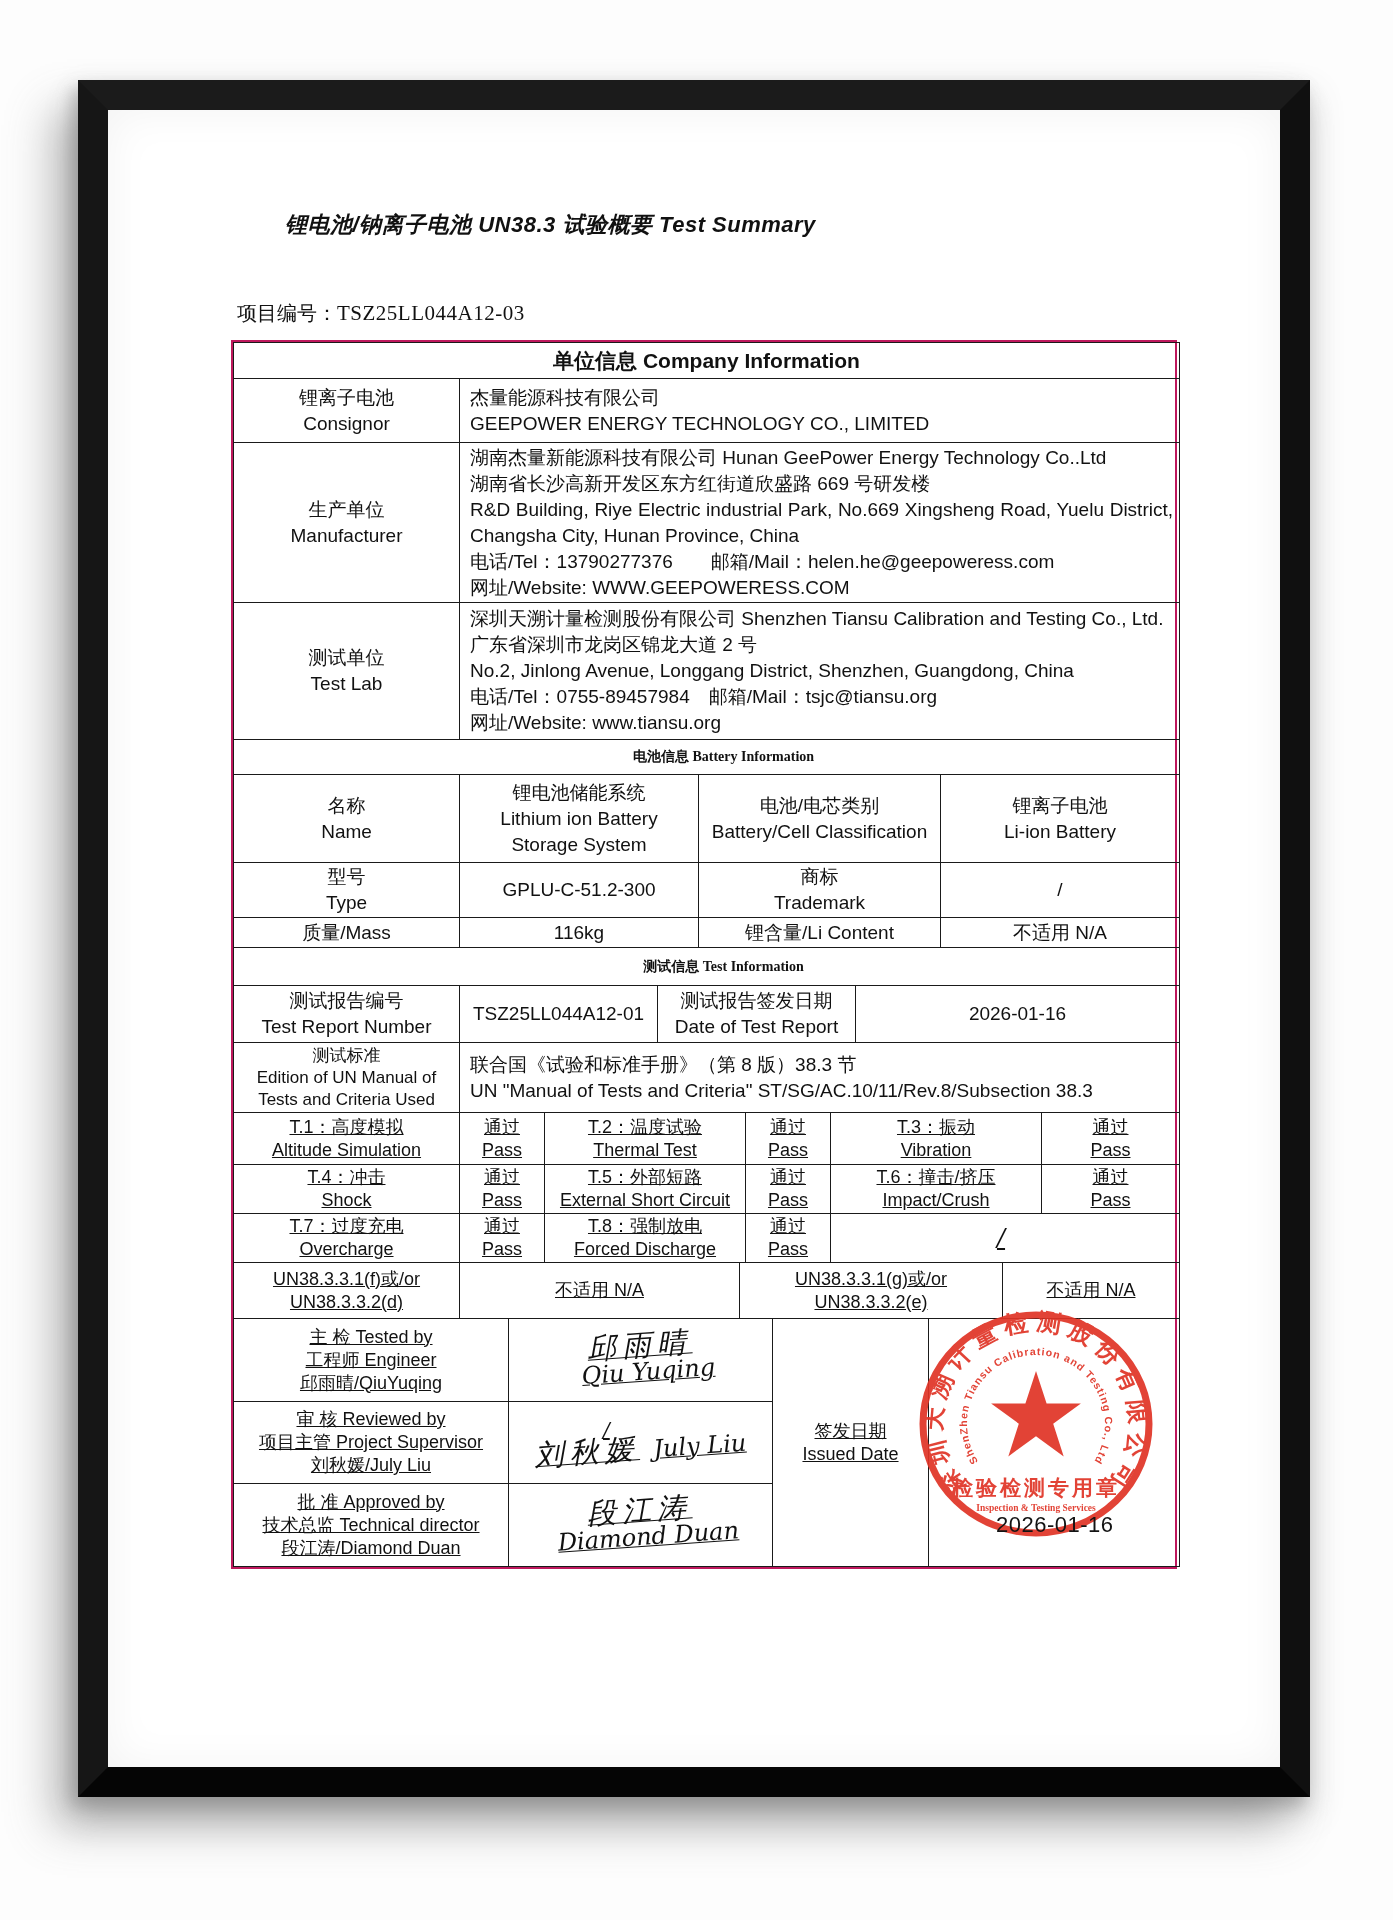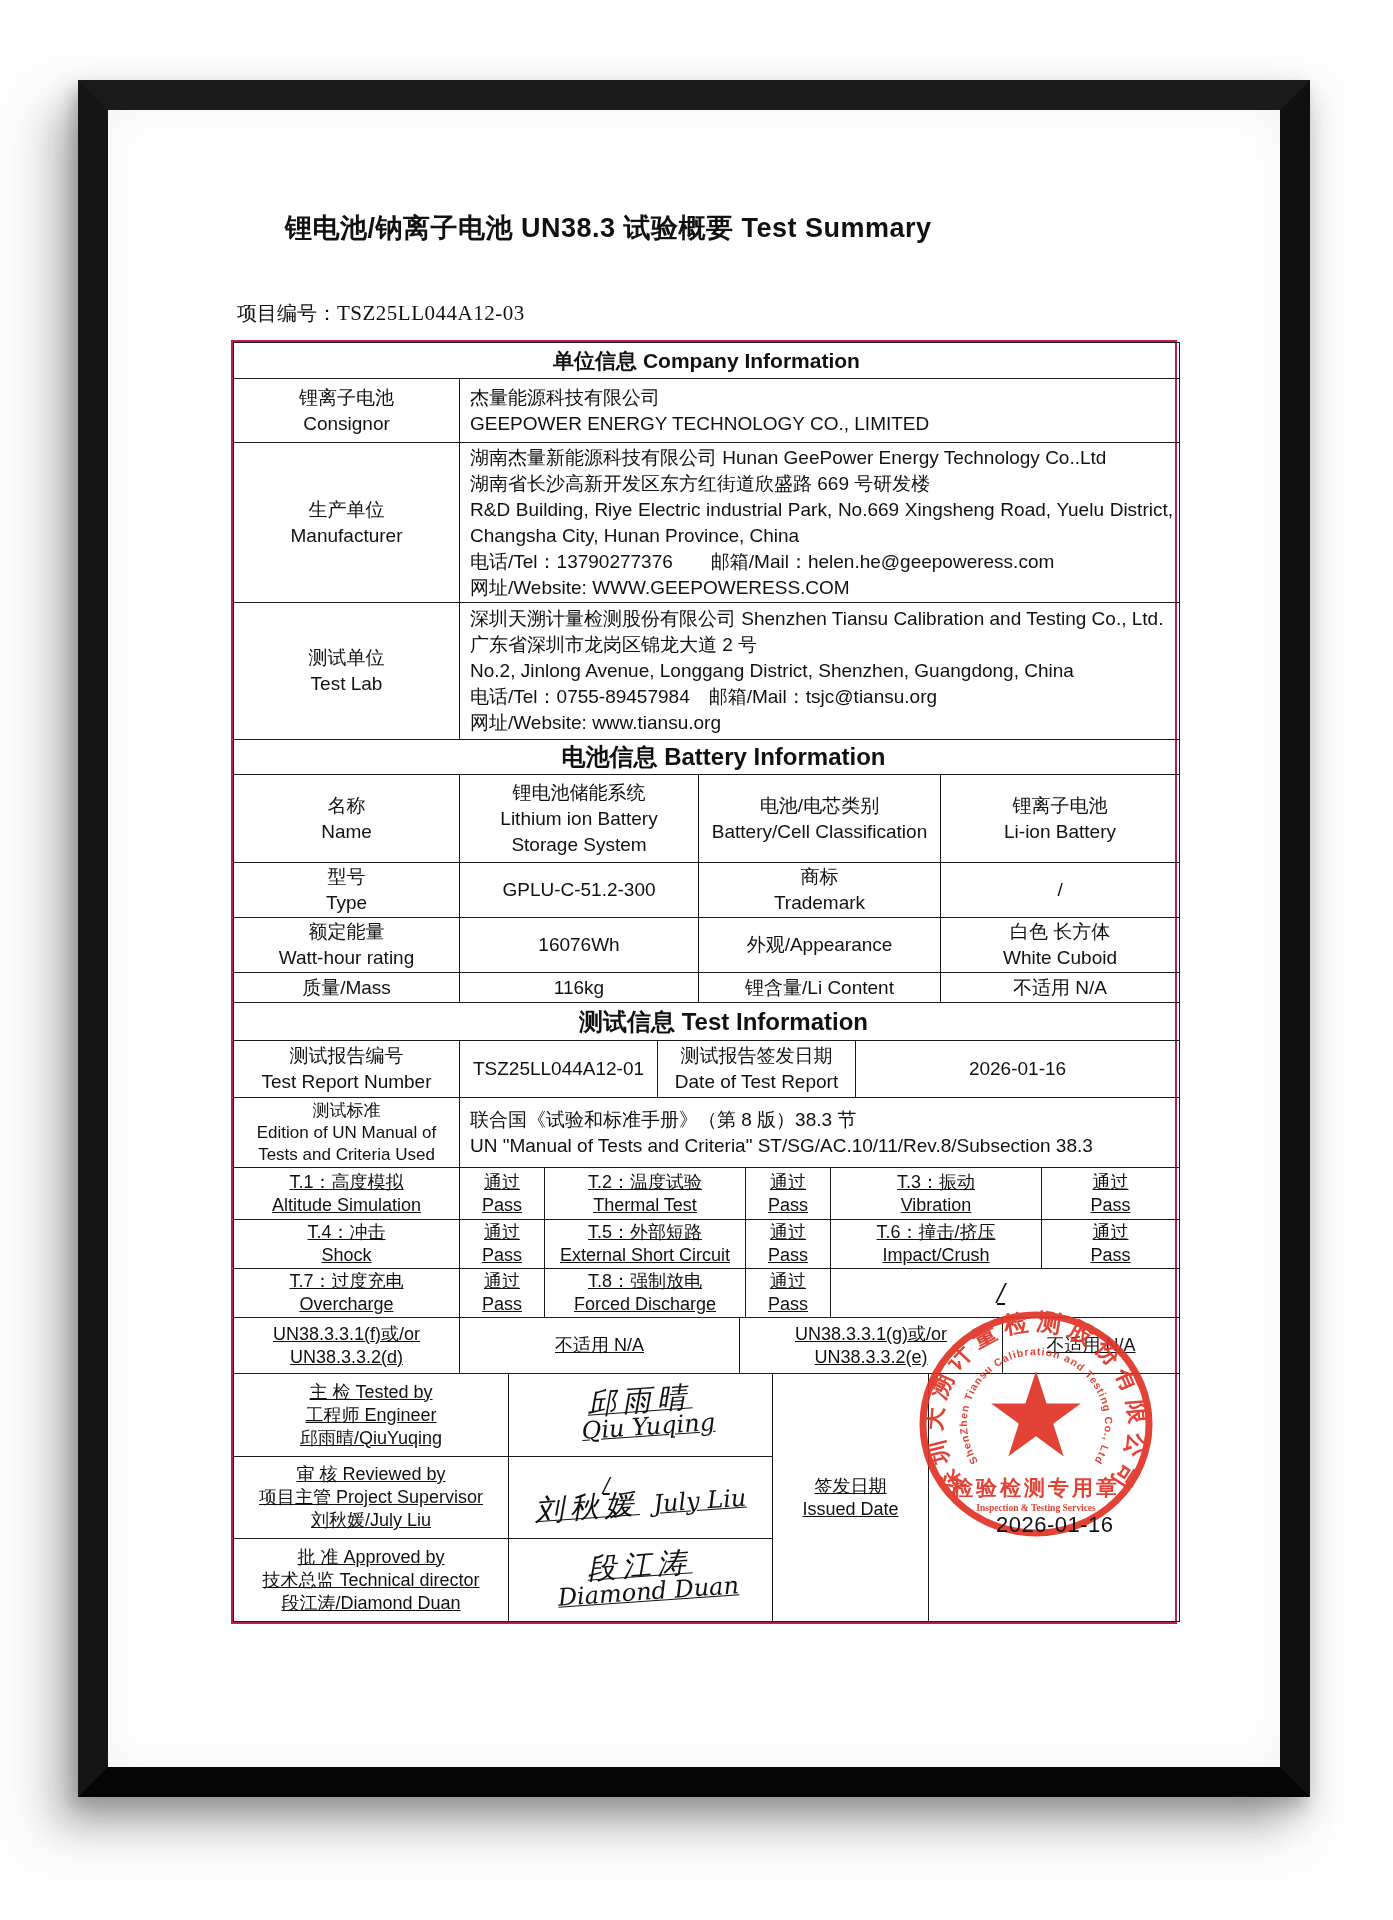--- a/index.html
+++ b/index.html
@@ -6,33 +6,33 @@
   .scene{position:relative;width:1393px;height:1920px;background:#fdfdfd;overflow:hidden;
          font-family:"Liberation Sans",sans-serif;color:#111;}
   
   .frame{position:absolute;left:78px;top:80px;width:1232px;height:1717px;box-sizing:border-box;
          border:30px solid #101010;border-top-color:#1b1b1b;border-left-color:#161616;
          border-bottom-color:#050505;background:#fff;
          box-shadow:-26px 30px 42px rgba(110,110,110,.45), -6px 8px 14px rgba(120,120,120,.35),
                     0 16px 30px rgba(90,90,90,.30);}
   .paper{position:absolute;inset:0;background:#fff;box-shadow:inset 0 0 46px rgba(0,0,0,.05);}
   
-  .title{position:absolute;left:177px;top:100px;font-size:27px;font-weight:bold;letter-spacing:.5px;white-space:nowrap;}
+  .title{position:absolute;left:177px;top:100px;font-size:22px;font-weight:bold;letter-spacing:.5px;white-space:nowrap;font-style:italic;}
   .projline{position:absolute;left:129px;top:190px;font-size:20px;font-family:"Liberation Serif",serif;font-weight:normal;white-space:nowrap;}
   .projline .pno{font-size:21px;letter-spacing:.5px;}
   
   .doc{position:absolute;left:123px;top:230px;width:946px;box-sizing:border-box;border:2px solid #be185d;background:#fff;}
   table{border-collapse:collapse;width:946px;table-layout:fixed;}
   td{border:1px solid #1a1a1a;padding:1px 6px;font-size:19px;line-height:26px;vertical-align:middle;
      overflow:hidden;}
   td.lab{text-align:center;}
   td.val{text-align:left;padding-left:10px;}
   td.ctr{text-align:center;}
   .sechead{font-size:21px;font-weight:bold;text-align:center;line-height:32px;}
-  .sechead.serif{font-family:Liberation Sans, sans-serif;font-size:24px;padding-left:40px;}
+  .sechead.serif{font-family:Liberation Serif, serif;font-size:14px;padding-left:40px;}
   .just{text-align:justify;}
   .small td{font-size:18px;line-height:23px;text-decoration:underline;}
   .stdlab{font-size:17px;line-height:22px;text-align:center;}
   
   .sig{font-family:"DejaVu Serif",serif;font-style:italic;white-space:nowrap;}
   .sigwrap{transform:rotate(-4deg);}
   .sig-zh{font-size:29px;letter-spacing:6px;}
   .sig-en{font-size:24px;margin-left:14px;}
   .signote{font-size:20px;font-family:"DejaVu Serif",serif;font-style:italic;line-height:14px;margin:2px 0 0 88px;}
   .slash{font-size:24px;font-family:"DejaVu Serif",serif;font-style:italic;text-align:center;transform:translateX(-4px);}
@@ -136,32 +136,20 @@
           <td class="ctr">
             <div>型号</div>
             <div>Type</div>
           </td>
           <td class="ctr">GPLU-C-51.2-300</td>
           <td class="ctr">
             <div>商标</div>
             <div>Trademark</div>
           </td>
           <td class="ctr">/</td>
-        </tr>
-        <tr style="height:50px">
-          <td class="ctr">
-            <div>额定能量</div>
-            <div>Watt-hour rating</div>
-          </td>
-          <td class="ctr">16076Wh</td>
-          <td class="ctr">外观/Appearance</td>
-          <td class="ctr">
-            <div>白色 长方体</div>
-            <div>White Cuboid</div>
-          </td>
         </tr>
         <tr style="height:30px">
           <td class="ctr">质量/Mass</td>
           <td class="ctr">116kg</td>
           <td class="ctr">锂含量/Li Content</td>
           <td class="ctr">不适用 N/A</td>
         </tr>
       </tbody>
           </table>
 

